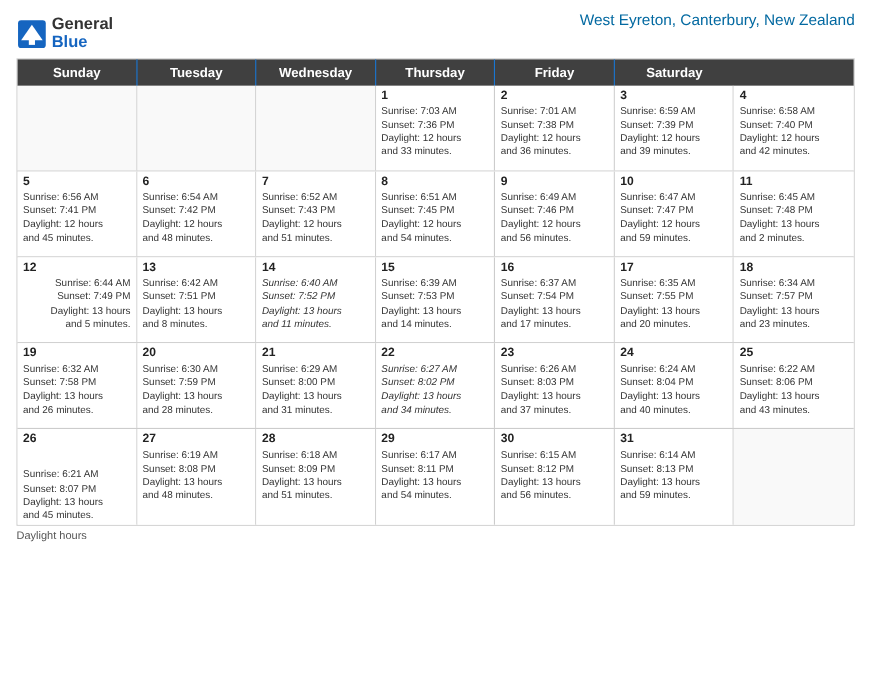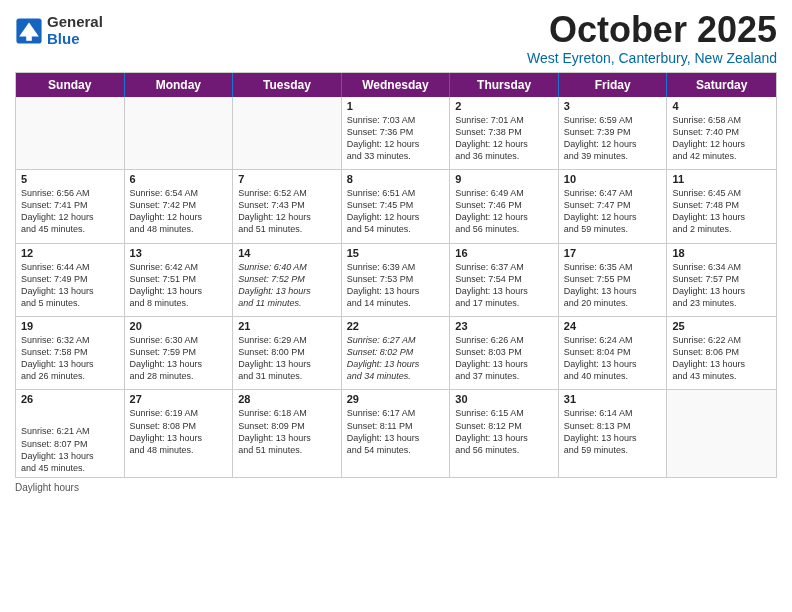--- a/index.html
+++ b/index.html
@@ -57,21 +57,21 @@
     }
     .calendar {
       flex: 1;
       display: flex;
       flex-direction: column;
       border: 1px solid #ccc;
     }
     .cal-header {
       display: grid;
       grid-template-columns: repeat(7, 1fr);
-      background: #701a75;
+      background: #404040;
     }
     .cal-header-cell {
       color: #fff;
       font-weight: bold;
       font-size: 12px;
       padding: 5px 6px;
       text-align: center;
       border-right: 1px solid #1976d2;
     }
     .cal-header-cell:last-child { border-right: none; }
@@ -125,29 +125,27 @@
         <rect x="2" y="2" width="36" height="36" rx="4" fill="#1565c0"></rect>
         <polygon points="20,8 34,28 6,28" fill="white"></polygon>
         <rect x="16" y="20" width="8" height="14" fill="white"></rect>
       </svg>
       <div class="logo-text">
         <span class="logo-general">General</span>
         <span class="logo-blue">Blue</span>
       </div>
     </div>
     <div class="title-block">
-      <div class="month-title">October 2025</div>
       <div class="location">West Eyreton, Canterbury, New Zealand</div>
     </div>
   </div>
 
   <div class="calendar">
     <div class="cal-header">
     <div class="cal-header-cell">Sunday</div>
-        <div class="cal-header-cell">Monday</div>
         <div class="cal-header-cell">Tuesday</div>
         <div class="cal-header-cell">Wednesday</div>
         <div class="cal-header-cell">Thursday</div>
         <div class="cal-header-cell">Friday</div>
         <div class="cal-header-cell">Saturday</div>
       </div>
     <div class="cal-body">
     <div class="cal-row">
           <div class="cal-cell empty"></div>
           <div class="cal-cell empty"></div>
@@ -228,21 +226,21 @@
             <div class="day-num">11</div>
             <div class="cell-text" style="white-space: pre-line;">Sunrise: 6:45 AM
 Sunset: 7:48 PM
 Daylight: 13 hours
 and 2 minutes.</div>
           </div>
         </div>
         <div class="cal-row">
           <div class="cal-cell">
             <div class="day-num">12</div>
-            <div class="cell-text" style="white-space: pre-line;">Sunrise: 6:44 AM
+            <div class="cell-text" style="white-space: pre-line; text-align: right;">Sunrise: 6:44 AM
 Sunset: 7:49 PM
 Daylight: 13 hours
 and 5 minutes.</div>
           </div>
           <div class="cal-cell">
             <div class="day-num">13</div>
             <div class="cell-text" style="white-space: pre-line;">Sunrise: 6:42 AM
 Sunset: 7:51 PM
 Daylight: 13 hours
 and 8 minutes.</div>

